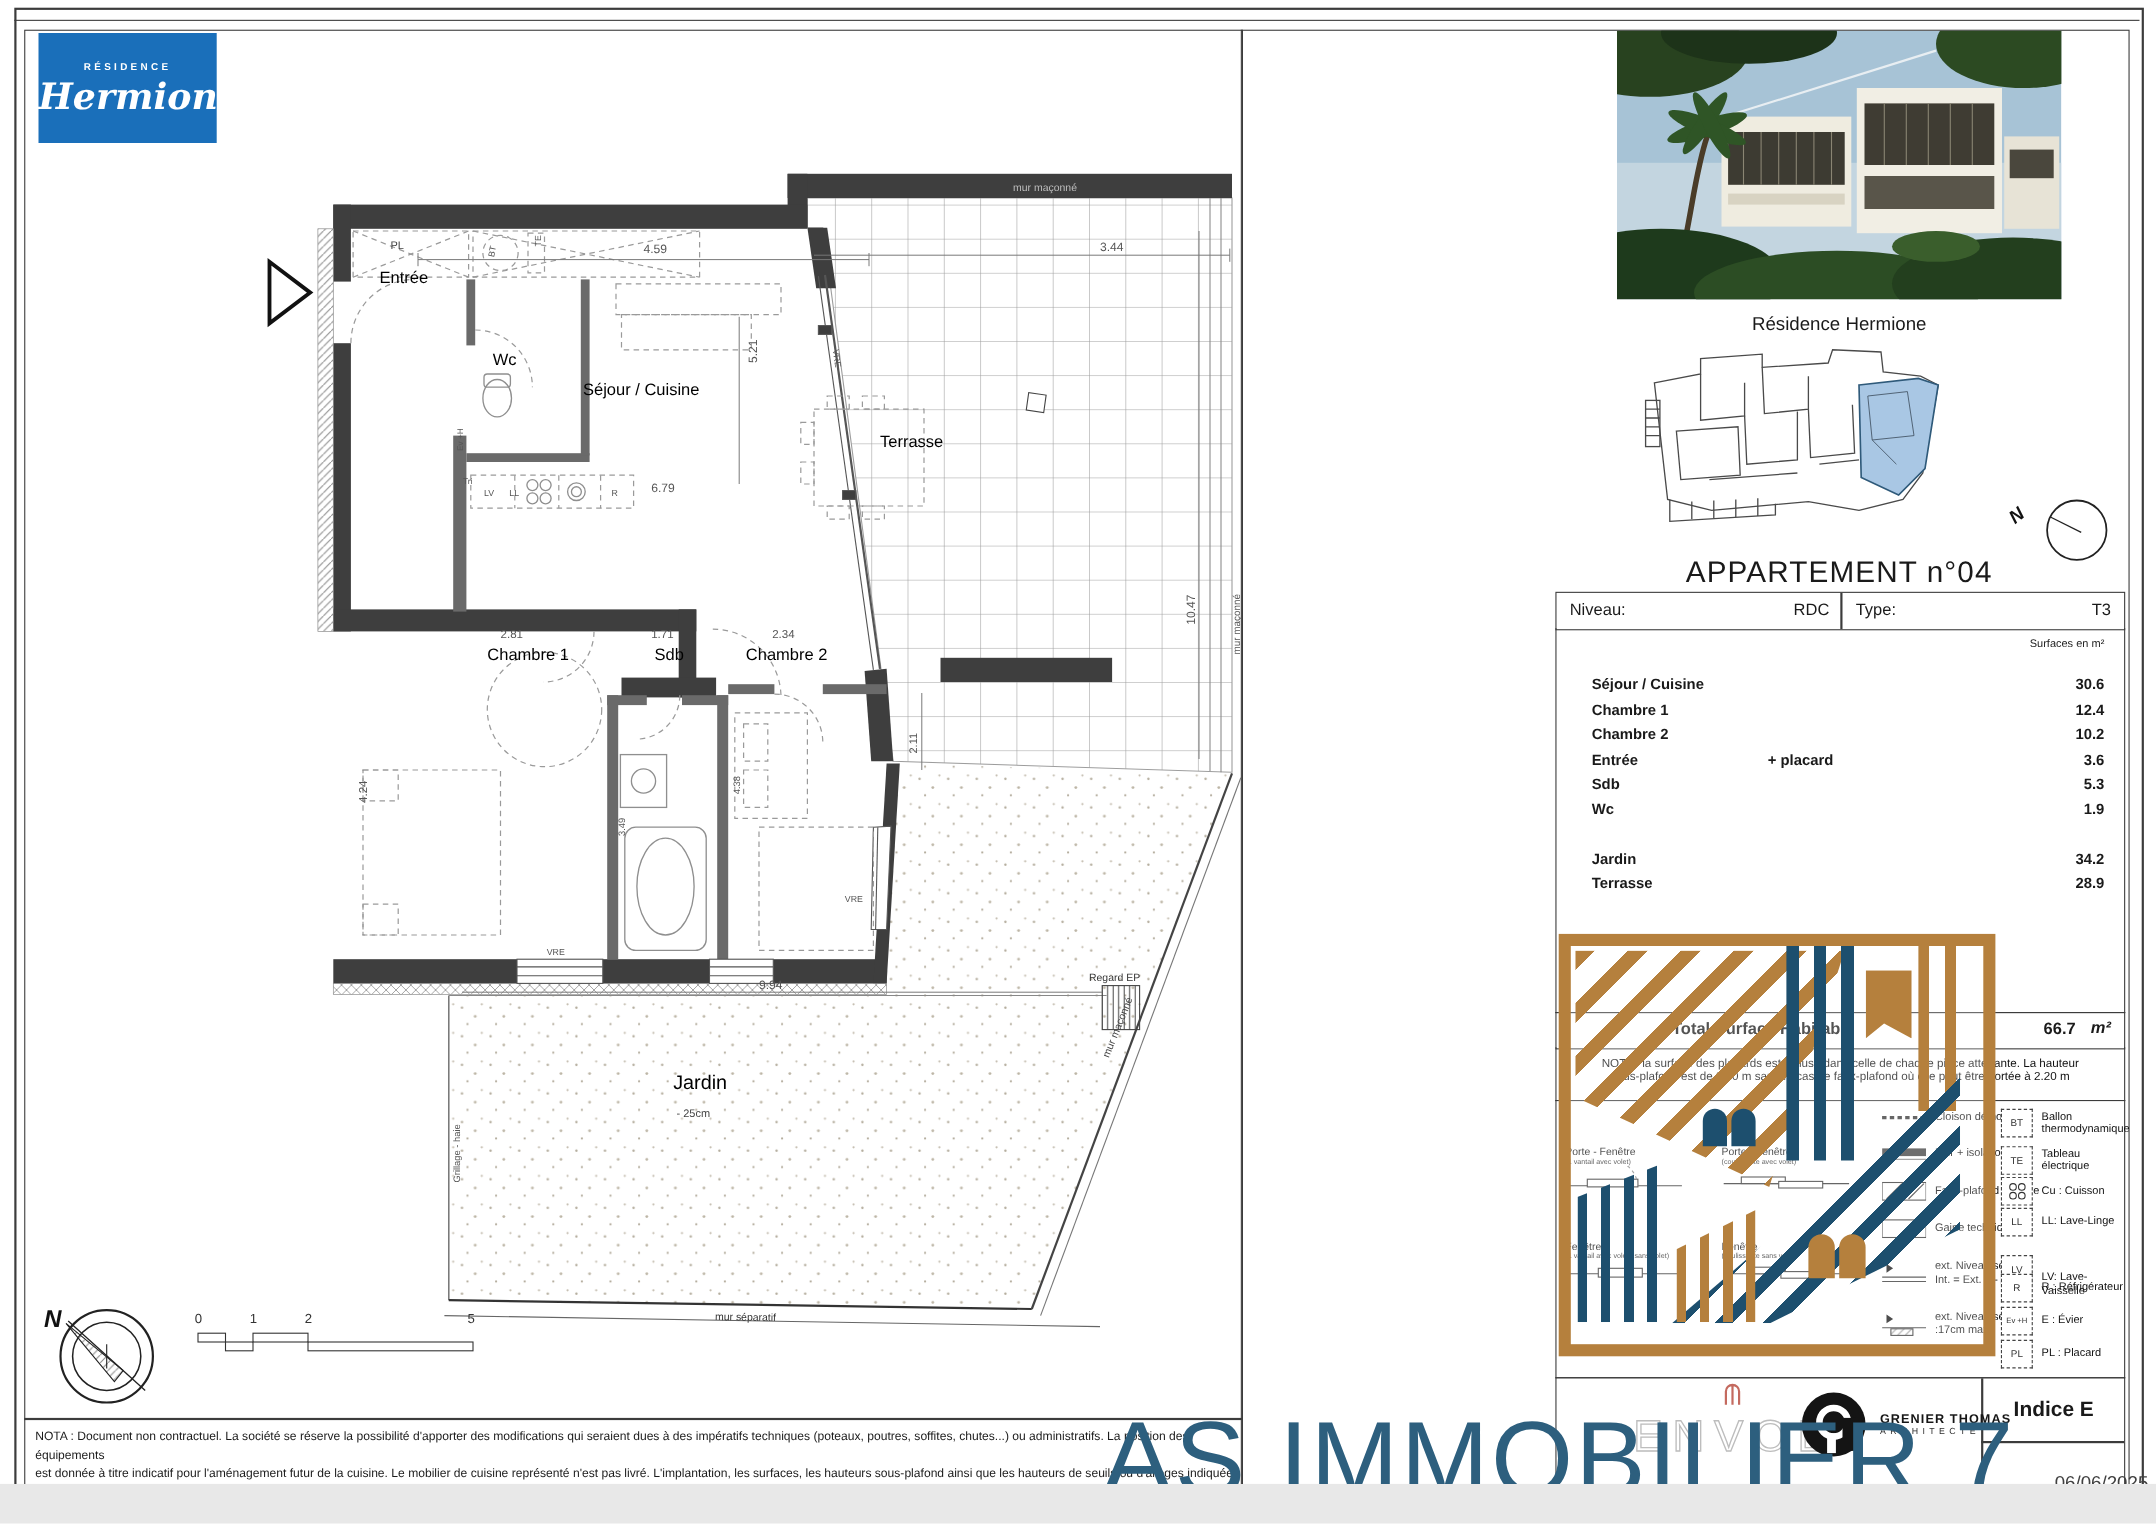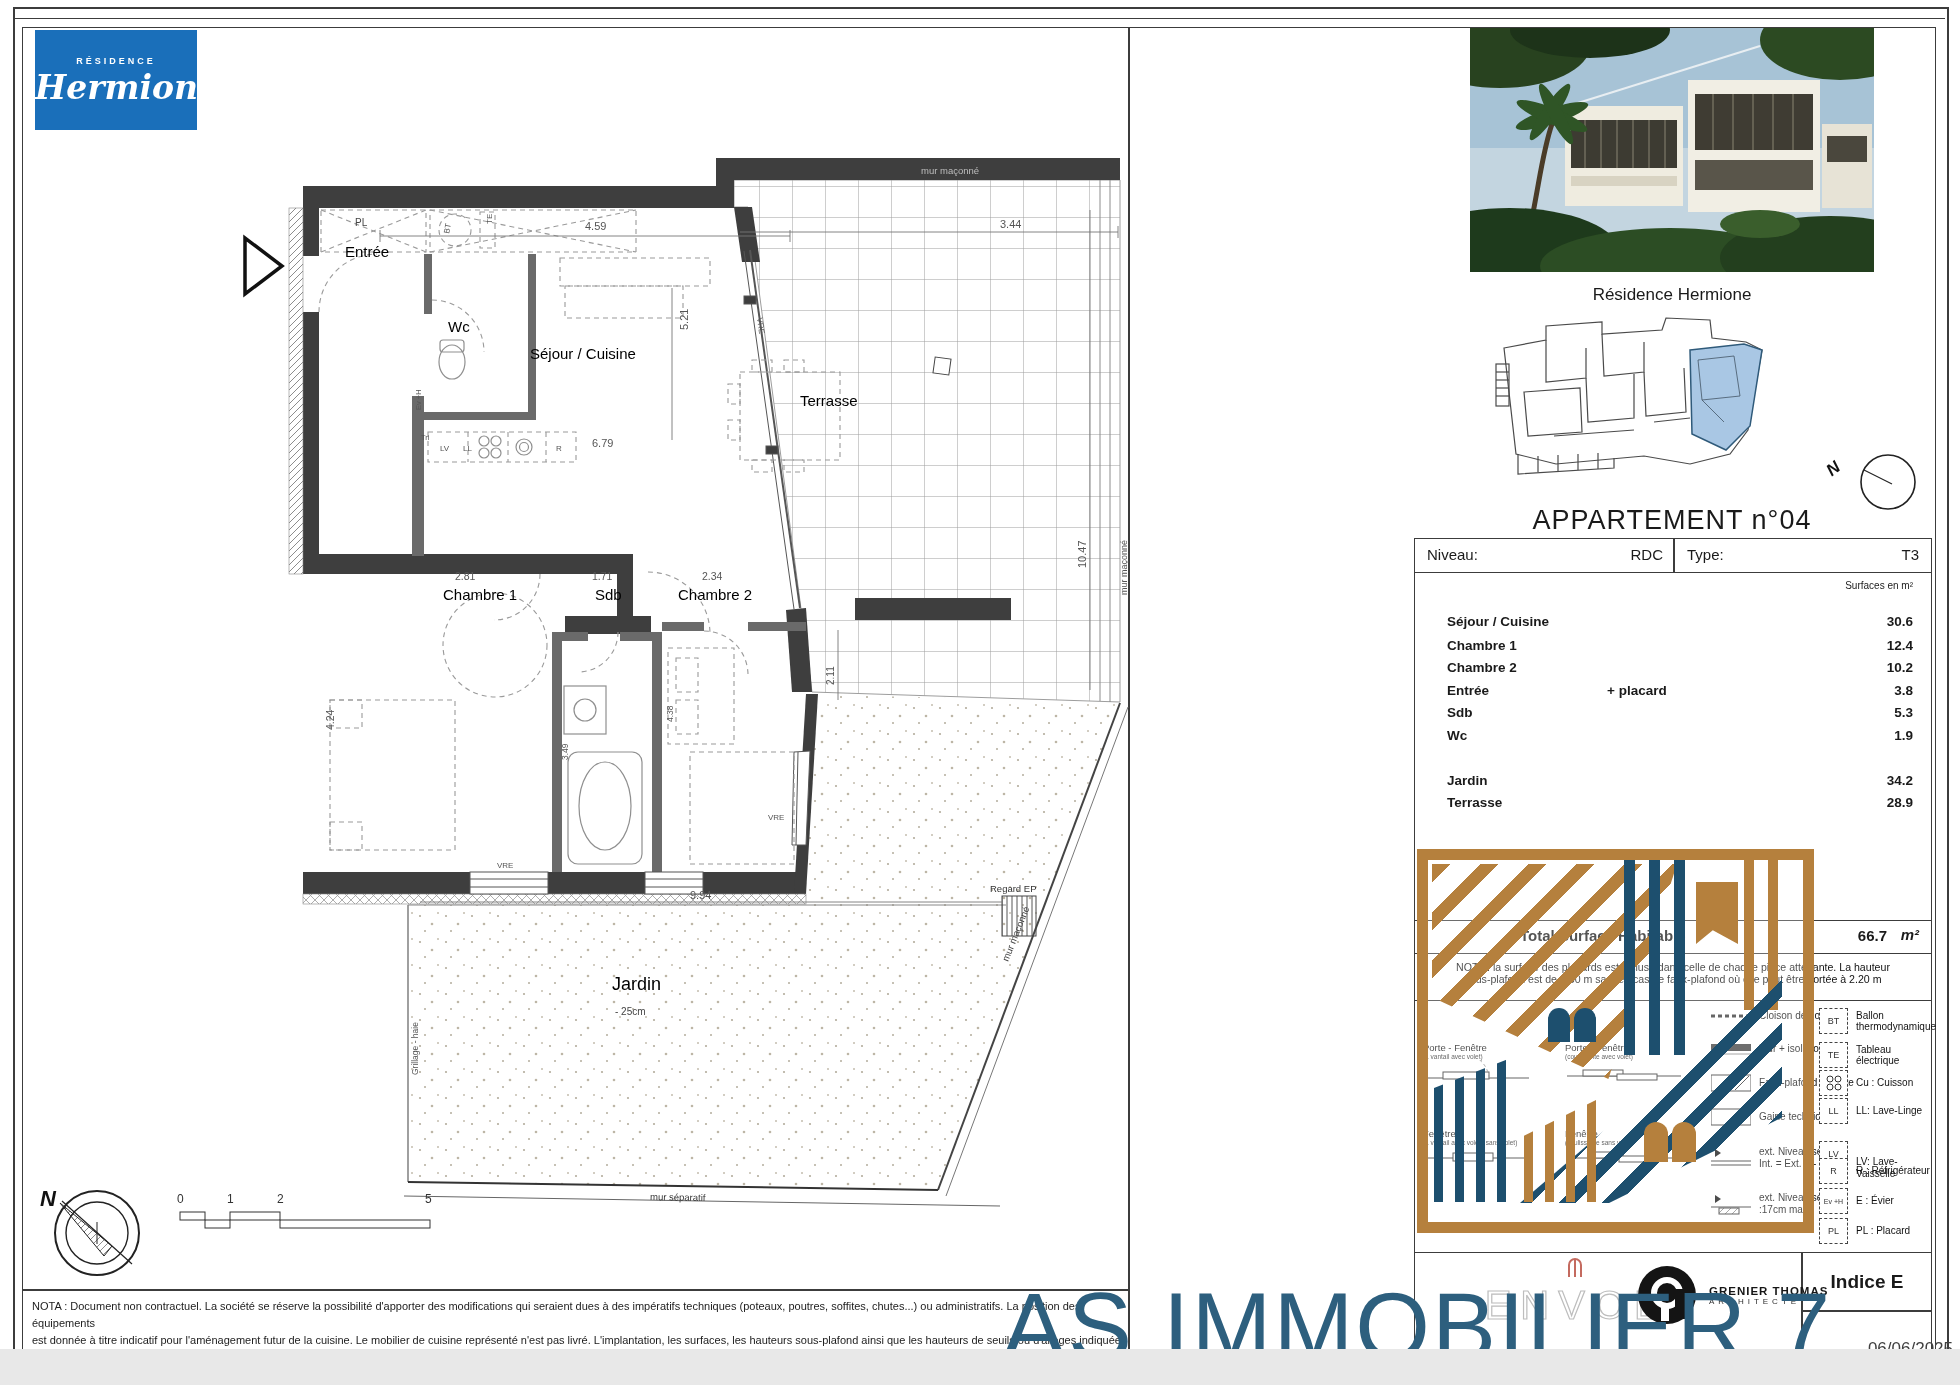--- a/index.html
+++ b/index.html
@@ -360,21 +360,21 @@
     <div class="abs cellLbl" style="left:272px;top:7px;">Type:</div>
     <div class="abs cellLbl" style="left:260px;top:7px;width:244px;text-align:right;">T3</div>
   </div>
 
   <div class="abs bordered" style="left:1414px;top:571px;width:516px;height:349px;border-top:none;"></div>
   <div class="abs surfhdr" style="left:1447px;top:580px;width:466px;">Surfaces en m²</div>
 
   <div class="srow" style="top:614px;"><span>Séjour / Cuisine</span><span class="x"></span><span class="v">30.6</span></div>
   <div class="srow" style="top:638px;"><span>Chambre 1</span><span class="x"></span><span class="v">12.4</span></div>
   <div class="srow" style="top:660px;"><span>Chambre 2</span><span class="x"></span><span class="v">10.2</span></div>
-  <div class="srow" style="top:683px;"><span>Entrée</span><span class="x">+ placard</span><span class="v">3.8</span></div>
+  <div class="srow" style="top:683px;"><span>Entrée</span><span class="x">+ placard</span><span class="v">3.6</span></div>
   <div class="srow" style="top:705px;"><span>Sdb</span><span class="x"></span><span class="v">5.3</span></div>
   <div class="srow" style="top:728px;"><span>Wc</span><span class="x"></span><span class="v">1.9</span></div>
   <div class="srow" style="top:773px;"><span>Jardin</span><span class="x"></span><span class="v">34.2</span></div>
   <div class="srow" style="top:795px;"><span>Terrasse</span><span class="x"></span><span class="v">28.9</span></div>
 
   <div class="abs bordered" style="left:1414px;top:920px;width:516px;height:32px;border-left:1.6px solid #3c3c3c;">
     <span class="abs total-line" style="left:105px;top:6px;">Total Surface Habitable</span>
     <span class="abs total-line" style="right:44px;top:6px;">66.7</span>
     <span class="abs total-line" style="right:12px;top:5px;font-style:italic;">m²</span>
   </div>

